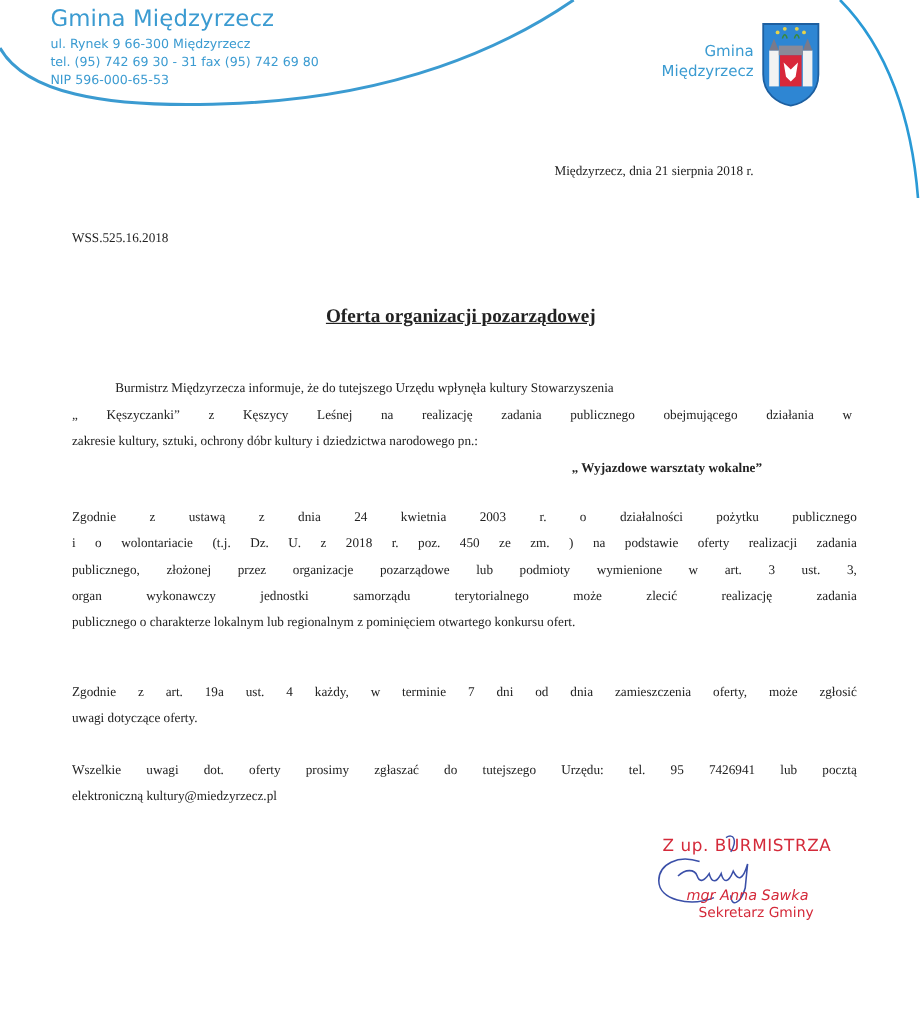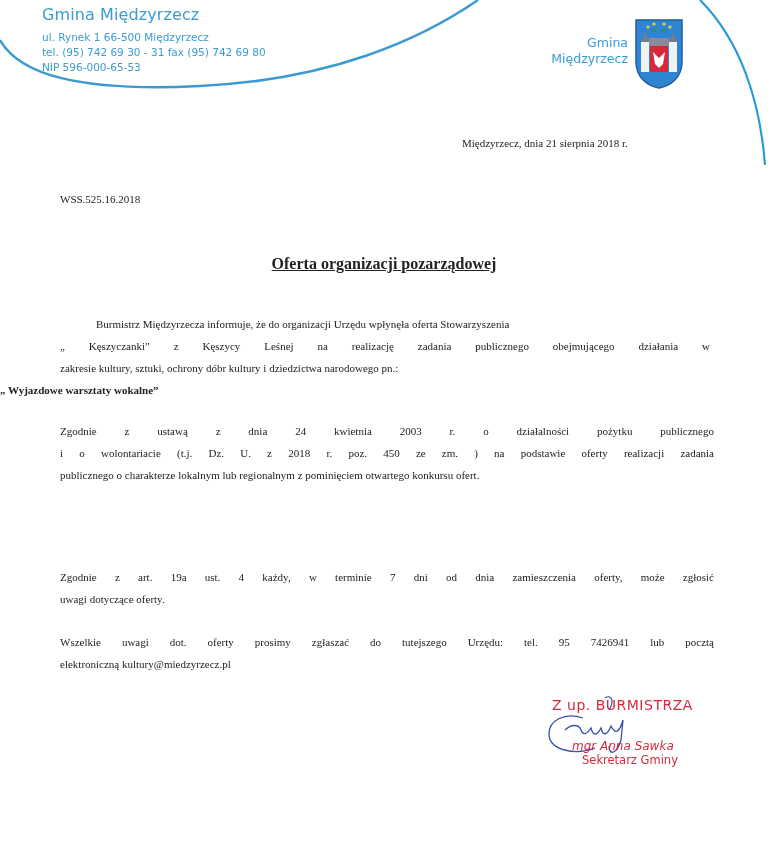--- a/index.html
+++ b/index.html
@@ -1,38 +1,38 @@
 <!DOCTYPE html>
 <html><head>
 <meta charset="utf-8">
 <style>
   html, body { margin:0; padding:0; background:#ffffff; }
   body { width:768px; height:841px; position:relative; overflow:hidden;
          font-family:"Liberation Serif", serif; color:#222; }
   .abs { position:absolute; }
   .swoosh { position:absolute; left:0; top:0; width:768px; height:200px; pointer-events:none; }
-  .hdr-title { left:42px; top:5px; font-family:"DejaVu Sans", sans-serif; font-size:16px; color:#3b9bd1; letter-spacing:0.1px; }
+  .hdr-title { left:42px; top:5px; font-family:"DejaVu Sans", sans-serif; font-size:19px; color:#3b9bd1; letter-spacing:0.1px; }
   .hdr-line { left:42px; font-family:"DejaVu Sans", sans-serif; font-size:10.5px; color:#3b9bd1; line-height:14px; }
   .logo-text { font-family:"DejaVu Sans", sans-serif; font-size:12.5px; color:#3b9bd1; text-align:right; line-height:16px; }
   .crest { left:634px; top:18px; width:50px; height:72px; }
   .txt { font-size:11px; line-height:22px; }
   .just { text-align:justify; text-align-last:left; }
   .title { left:0; width:768px; top:255px; text-align:center; font-weight:bold; font-size:16px; text-decoration:underline; }
   .stamp-red { font-family:"DejaVu Sans", sans-serif; color:#d42a3a; }
 </style>
 </head>
 <body>
 
 <svg class="swoosh" viewBox="0 0 768 200">
   <path d="M0,40 C20,75 80,92 200,86 C330,80 420,40 478,0" fill="none" stroke="#3b9bd1" stroke-width="2.5"></path>
   <path d="M700,0 C740,40 760,100 765,165" fill="none" stroke="#2a9ad6" stroke-width="2.2"></path>
 </svg>
 
 <div class="abs hdr-title">Gmina Międzyrzecz</div>
-<div class="abs hdr-line" style="top:30px">ul. Rynek 1 66-500 Międzyrzecz</div>
+<div class="abs hdr-line" style="top:30px">ul. Rynek 9 66-300 Międzyrzecz</div>
 <div class="abs hdr-line" style="top:45px">tel. (95) 742 69 30 - 31 fax (95) 742 69 80</div>
 <div class="abs hdr-line" style="top:60px">NIP 596-000-65-53</div>
 
 <div class="abs logo-text" style="left:520px; top:35px; width:108px;">
   <div>Gmina</div>
   <div>Międzyrzecz</div>
 </div>
 
 <svg class="abs crest" viewBox="0 0 50 72">
   <path d="M2,2 H48 V44 C48,60 36,68 25,70 C14,68 2,60 2,44 Z" fill="#2e86d3" stroke="#1d5fa0" stroke-width="1.5"></path>
@@ -50,29 +50,31 @@
   <path d="M18,14 Q20,8 22,14 M28,14 Q30,8 32,14" stroke="#3a8a3a" stroke-width="1.2" fill="none"></path>
 </svg>
 
 <div class="abs txt" style="left:462px; top:132px;">Międzyrzecz, dnia 21 sierpnia 2018 r.</div>
 
 <div class="abs txt" style="left:60px; top:188px;">WSS.525.16.2018</div>
 
 <div class="abs title">Oferta organizacji pozarządowej</div>
 
 <div class="abs txt" style="left:60px; top:313px; width:650px;">
-  <div class="just" style="padding-left:36px;">Burmistrz Międzyrzecza informuje, że do organizacji Urzędu wpłynęła oferta Stowarzyszenia</div>
+  <div class="just" style="padding-left:36px;">Burmistrz Międzyrzecza informuje, że do tutejszego Urzędu wpłynęła kultury Stowarzyszenia</div>
   <div class="just" style="text-align-last:justify;">„ Kęszyczanki” z Kęszycy Leśnej na  realizację zadania publicznego obejmującego działania w</div>
   <div>zakresie kultury, sztuki, ochrony dóbr kultury i dziedzictwa narodowego pn.:</div>
 </div>
-<div class="abs txt" style="left:0; width:635px; top:379px; text-align:left; font-weight:bold;">„ Wyjazdowe warsztaty wokalne”</div>
+<div class="abs txt" style="left:0; width:635px; top:379px; text-align:right; font-weight:bold;">„ Wyjazdowe warsztaty wokalne”</div>
 
 <div class="abs txt" style="left:60px; top:420px; width:654px;">
   <div style="text-align:justify; text-align-last:justify;">Zgodnie z ustawą z dnia 24 kwietnia 2003 r. o działalności pożytku publicznego</div>
   <div style="text-align:justify; text-align-last:justify;">i o wolontariacie (t.j. Dz. U. z 2018 r. poz. 450 ze zm. ) na podstawie oferty realizacji zadania</div>
+  <div style="text-align:justify; text-align-last:justify;">publicznego, złożonej przez organizacje pozarządowe lub podmioty wymienione w  art.  3  ust. 3,</div>
+  <div style="text-align:justify; text-align-last:justify;">organ wykonawczy jednostki samorządu terytorialnego może zlecić realizację zadania</div>
   <div>publicznego o charakterze lokalnym lub regionalnym z pominięciem otwartego konkursu ofert.</div>
 </div>
 
 <div class="abs txt" style="left:60px; top:566px; width:654px;">
   <div style="text-align:justify; text-align-last:justify;">Zgodnie z art. 19a ust. 4 każdy, w terminie 7 dni od dnia zamieszczenia oferty, może zgłosić</div>
   <div>uwagi dotyczące oferty.</div>
 </div>
 
 <div class="abs txt" style="left:60px; top:631px; width:654px;">
   <div style="text-align:justify; text-align-last:justify;">Wszelkie uwagi dot. oferty prosimy zgłaszać do tutejszego Urzędu: tel. 95 7426941 lub  pocztą</div>

